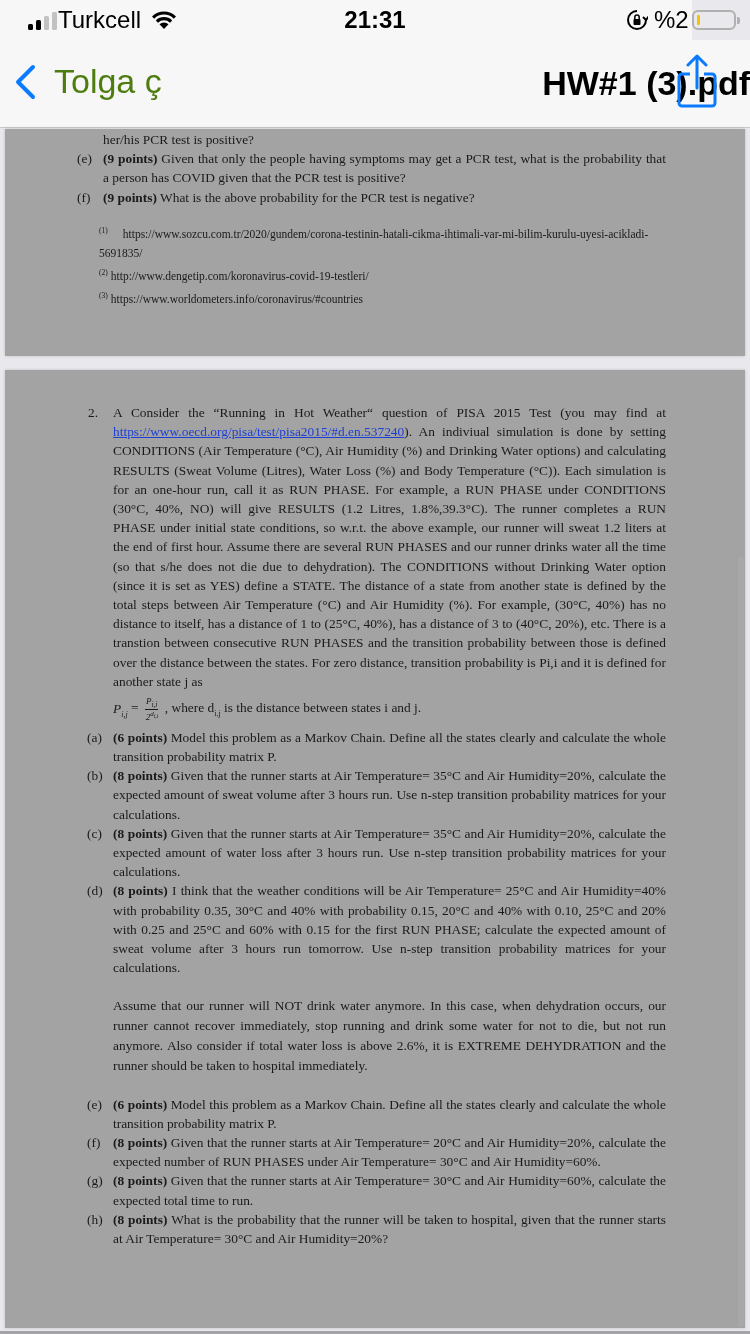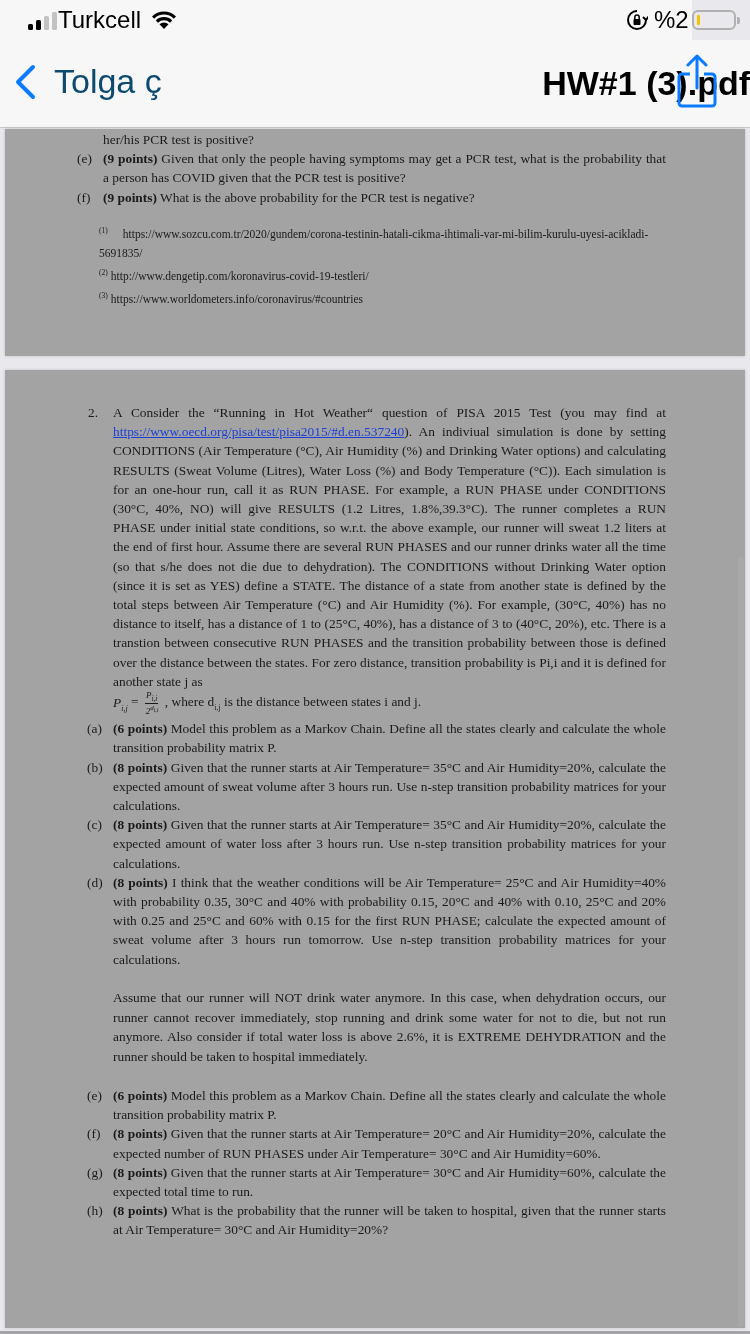--- a/index.html
+++ b/index.html
@@ -17,38 +17,38 @@
   .lock-rot { position: absolute; left: 626px; top: 9px; width: 22px; height: 22px; }
   .battery-pct { position: absolute; left: 654px; top: 6px; font-size: 24px; color: #000; }
   .battery { position: absolute; left: 692px; top: 10px; width: 44px; height: 20px; border: 2px solid #b0b0b0; border-radius: 6px; }
   .battery::after { content: ""; position: absolute; right: -6px; top: 5px; width: 3px; height: 7px; background: #b0b0b0; border-radius: 0 2px 2px 0; }
   .battery .level { position: absolute; left: 3px; top: 3px; width: 3px; height: 10px; background: #f5c400; border-radius: 1px; }
 
   
   .nav-bar { position: absolute; top: 40px; left: 0; width: 750px; height: 88px; background: #f7f7f7; border-bottom: 1px solid #c8c8cc; }
   .back-btn { position: absolute; left: 14px; top: 22px; display: flex; align-items: center; color: #0a7aff; cursor: pointer; }
   .back-chevron { width: 22px; height: 36px; }
-  .back-label { font-size: 34px; margin-left: 18px; color: #0c4a6e; }
+  .back-label { font-size: 34px; margin-left: 18px; color: #4d7c0f; }
   .doc-title { position: absolute; left: 0; width: 750px; top: 24px; text-align: right; font-size: 34px; font-weight: bold; color: #000; pointer-events: none; }
   .share-btn { position: absolute; left: 676px; top: 14px; width: 42px; height: 54px; cursor: pointer; }
 
   
   .page { position: absolute; left: 5px; width: 740px; background: #a3a3a3; box-shadow: 0 0 3px rgba(0,0,0,0.18); overflow: hidden; }
   .page-1 { top: 129px; height: 227px; }
   .page-2 { top: 370px; height: 958px; }
 
   .doc { font-family: "Liberation Serif", serif; color: #1a1a1a; font-size: 13.4px; line-height: 19.2px; }
   .doc b { font-weight: bold; }
   .item { position: relative; padding-left: 0; text-align: justify; }
   .item .lbl { position: absolute; left: -26px; top: 0; }
   .link { color: #1c3fd6; text-decoration: underline; font-family: Liberation Serif, serif; }
   .refs { font-size: 11.5px; line-height: 19px; margin-top: 14px; }
   .refs sup { font-size: 7.5px; vertical-align: 5px; margin-right: 3px; }
 
-  .frac { display: inline-block; vertical-align: middle; text-align: right; font-style: italic; font-size: 9px; line-height: 9px; margin: 0 3px; }
+  .frac { display: inline-block; vertical-align: middle; text-align: right; font-style: italic; font-size: 9px; line-height: 9px; margin: 6px 3px; }
   .frac .num { display: block; border-bottom: 1px solid #1a1a1a; padding: 0 1px; }
   .frac .den { display: block; }
   .frac .den sup { font-size: 7px; }
   i.math { font-style: italic; text-align: center; }
   i.math sub { font-size: 8px; }
 
   .scrollbar { position: absolute; left: 738px; top: 557px; width: 6px; height: 770px; background: #a8a8a8; border-radius: 3px; cursor: pointer; }
   .bottom-edge { position: absolute; left: 0; top: 1331px; width: 750px; height: 3px; background: #a3a3a8; }
 </style>
 </head>
@@ -60,20 +60,21 @@
       <span style="height:10px"></span>
       <span class="off" style="height:14px"></span>
       <span class="off" style="height:18px"></span>
   </div>
   <span class="carrier">Turkcell</span>
   <svg class="wifi" viewBox="0 0 28 22">
     <path d="M14 21 L9.5 16.2 A6.5 6.5 0 0 1 18.5 16.2 Z" fill="#000"></path>
     <path d="M5.8 12.4 A11.8 11.8 0 0 1 22.2 12.4 L20 14.7 A8.6 8.6 0 0 0 8 14.7 Z" fill="#000"></path>
     <path d="M2 8.4 A17 17 0 0 1 26 8.4 L23.8 10.7 A13.8 13.8 0 0 0 4.2 10.7 Z" fill="#000"></path>
   </svg>
+  <span class="clock">21:31</span>
   <svg class="lock-rot" viewBox="0 0 22 22">
     <path d="M11 2 A9 9 0 1 0 20 11" fill="none" stroke="#000" stroke-width="2"></path>
     <path d="M17 8 L20 11 L22.5 7.5" fill="none" stroke="#000" stroke-width="2"></path>
     <rect x="7.5" y="10" width="7" height="6" rx="1" fill="#000"></rect>
     <path d="M8.8 10 V8.3 A2.2 2.2 0 0 1 13.2 8.3 V10" fill="none" stroke="#000" stroke-width="1.5"></path>
   </svg>
   <span class="battery-pct">%2</span>
   <div class="battery">
       <div class="level"></div>
     </div>

